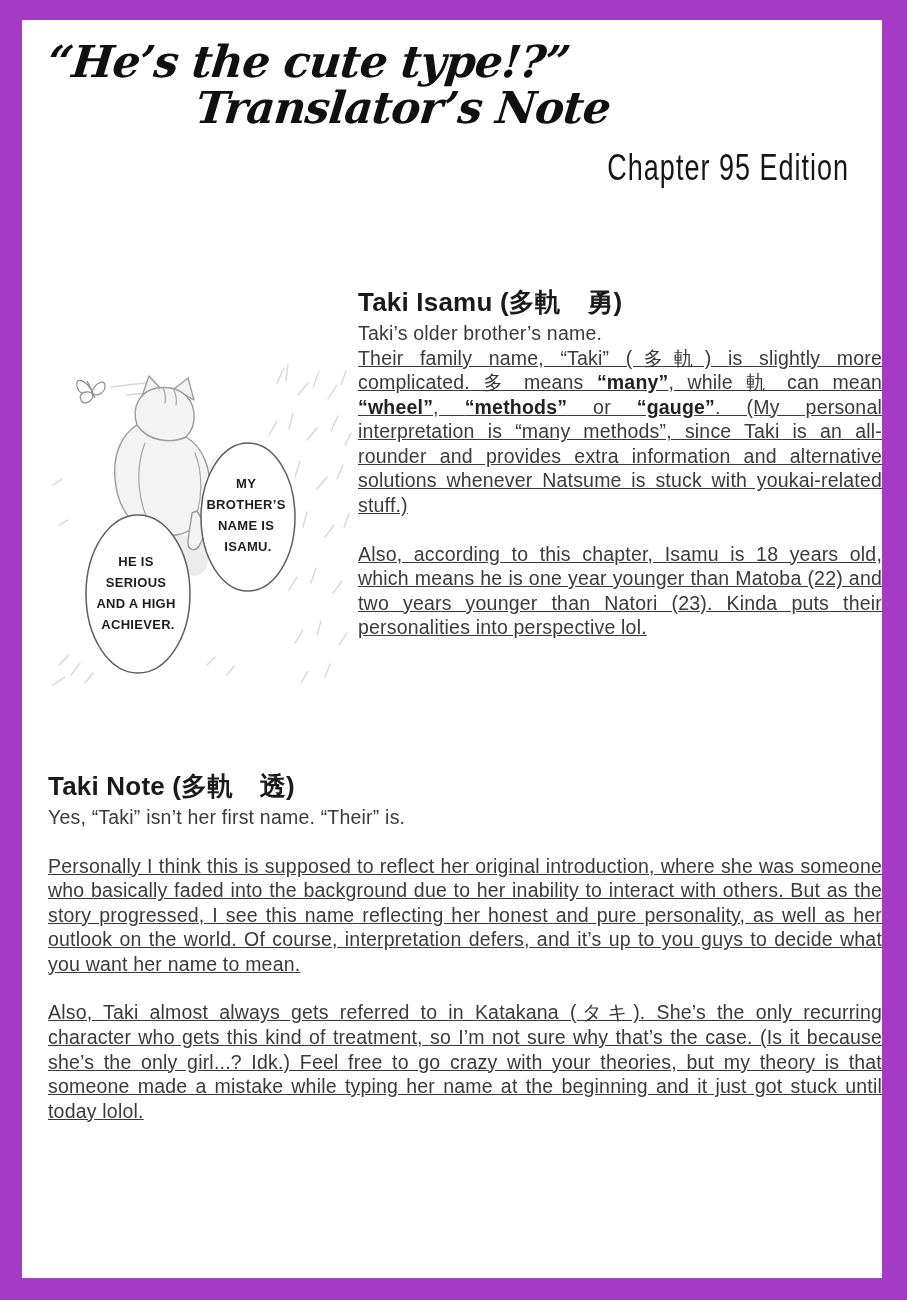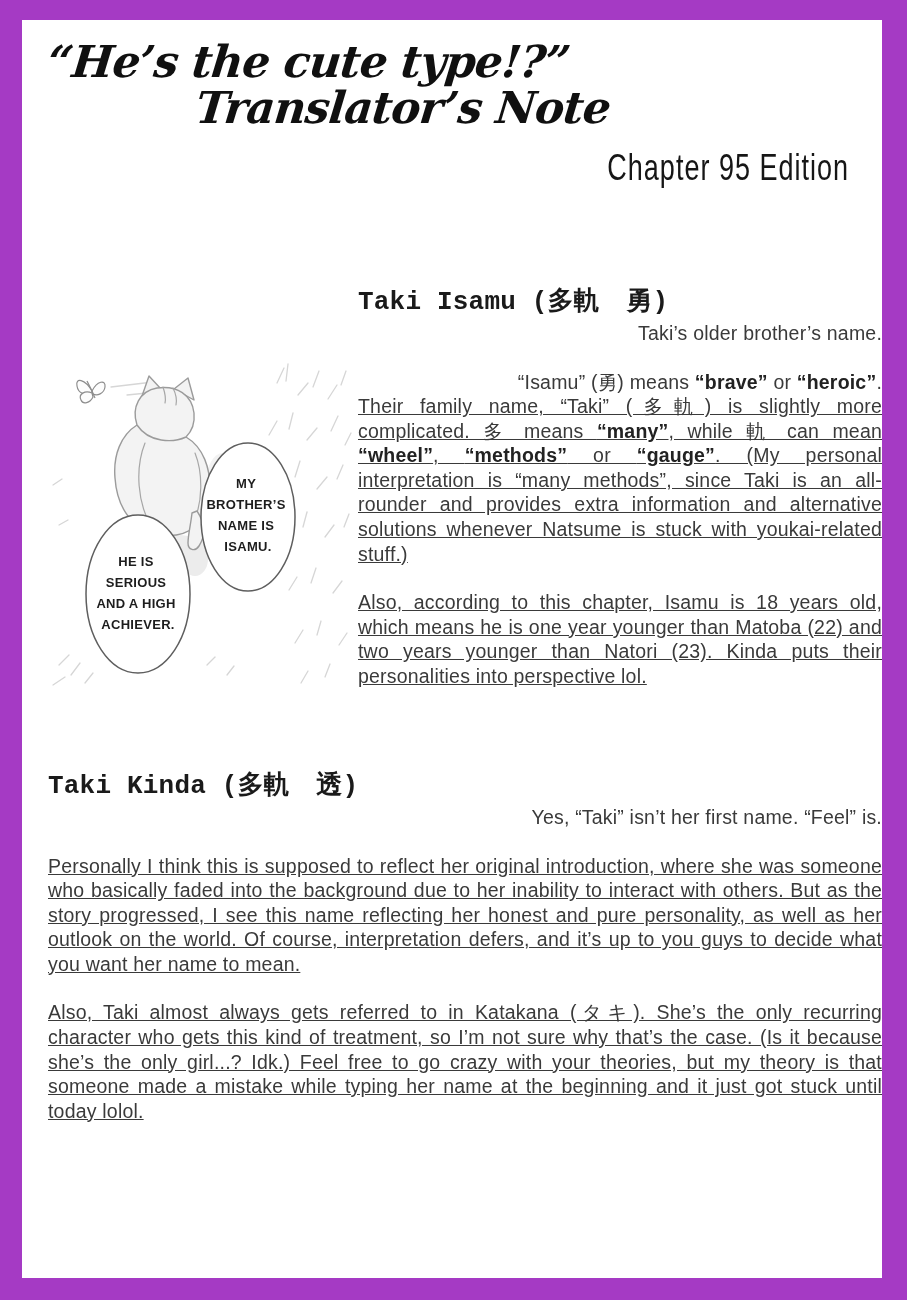--- a/index.html
+++ b/index.html
@@ -34,25 +34,25 @@
   .edition{
     position:absolute;right:58px;top:148px;
     font-family:"Liberation Sans",sans-serif;
     font-size:27px;color:#161616;
     transform:scaleY(1.35);transform-origin:top right;
     letter-spacing:1px;white-space:nowrap;
   }
   
   .h{
     font-weight:bold;font-size:26px;line-height:1.12;
-    color:#1a1a1a;margin:0 0 4px 0;letter-spacing:.2px;font-family:Liberation Mono, monospace;
+    color:#1a1a1a;margin:0 0 4px 0;letter-spacing:.2px;
   }
   .body{
     font-size:19.5px;line-height:1.26;color:#3a3a3a;
-    letter-spacing:.2px;margin:0;text-align:right;
+    letter-spacing:.2px;margin:0;
   }
   .body b{color:#222;}
   .just{text-align:justify;text-decoration:underline;}
   .mt{margin-top:24px;}
   .isamu-col{position:absolute;left:358px;top:288px;width:524px;}
   .tooru-sec{position:absolute;left:48px;top:772px;width:834px;}
   
   .illo{position:absolute;left:45px;top:363px;width:310px;height:332px;}
   .grass{stroke:#d6d6d6;stroke-width:1.3;fill:none;stroke-linecap:round;}
   .catline{fill:#f3f3f3;stroke:#9b9b9b;stroke-width:1.4;stroke-linecap:round;stroke-linejoin:round;}
@@ -154,24 +154,23 @@
       <tspan x="93" y="203">HE IS</tspan>
       <tspan x="93" y="224">SERIOUS</tspan>
       <tspan x="93" y="245">AND A HIGH</tspan>
       <tspan x="93" y="266">ACHIEVER.</tspan>
     </text>
   </svg>
 
   <div class="isamu-col">
     <div class="h">Taki Isamu (多軌　勇)</div>
     <div class="body">Taki’s older brother’s name.</div>
-    <div class="body mt"><span>“Isamu” (勇) means </span><b>“brave”</b><span> or </span><b>“heroic”</b><span>.</span></div>
     <div class="body just"><span>Their family name, “Taki” (多軌) is slightly more complicated. 多 means </span><b>“many”</b><span>, while 軌 can mean </span><b>“wheel”</b><span>, </span><b>“methods”</b><span> or </span><b>“gauge”</b><span>. (My personal interpretation is “many methods”, since Taki is an all-rounder and provides extra information and alternative solutions whenever Natsume is stuck with youkai-related stuff.)</span></div>
     <div class="body just mt">Also, according to this chapter, Isamu is 18 years old, which means he is one year younger than Matoba (22) and two years younger than Natori (23). Kinda puts their personalities into perspective lol.</div>
   </div>
 
   <div class="tooru-sec">
-    <div class="h">Taki Kinda (多軌　透)</div>
-    <div class="body">Yes, “Taki” isn’t her first name. “Feel” is.</div>
+    <div class="h">Taki Note (多軌　透)</div>
+    <div class="body">Yes, “Taki” isn’t her first name. “Their” is.</div>
     <div class="body just mt">Personally I think this is supposed to reflect her original introduction, where she was someone who basically faded into the background due to her inability to interact with others. But as the story progressed, I see this name reflecting her honest and pure personality, as well as her outlook on the world. Of course, interpretation defers, and it’s up to you guys to decide what you want her name to mean.</div>
     <div class="body just mt">Also, Taki almost always gets referred to in Katakana (タキ). She’s the only recurring character who gets this kind of treatment, so I’m not sure why that’s the case. (Is it because she’s the only girl...? Idk.) Feel free to go crazy with your theories, but my theory is that someone made a mistake while typing her name at the beginning and it just got stuck until today lolol.</div>
   </div>
 </div>
 
 </body></html>

